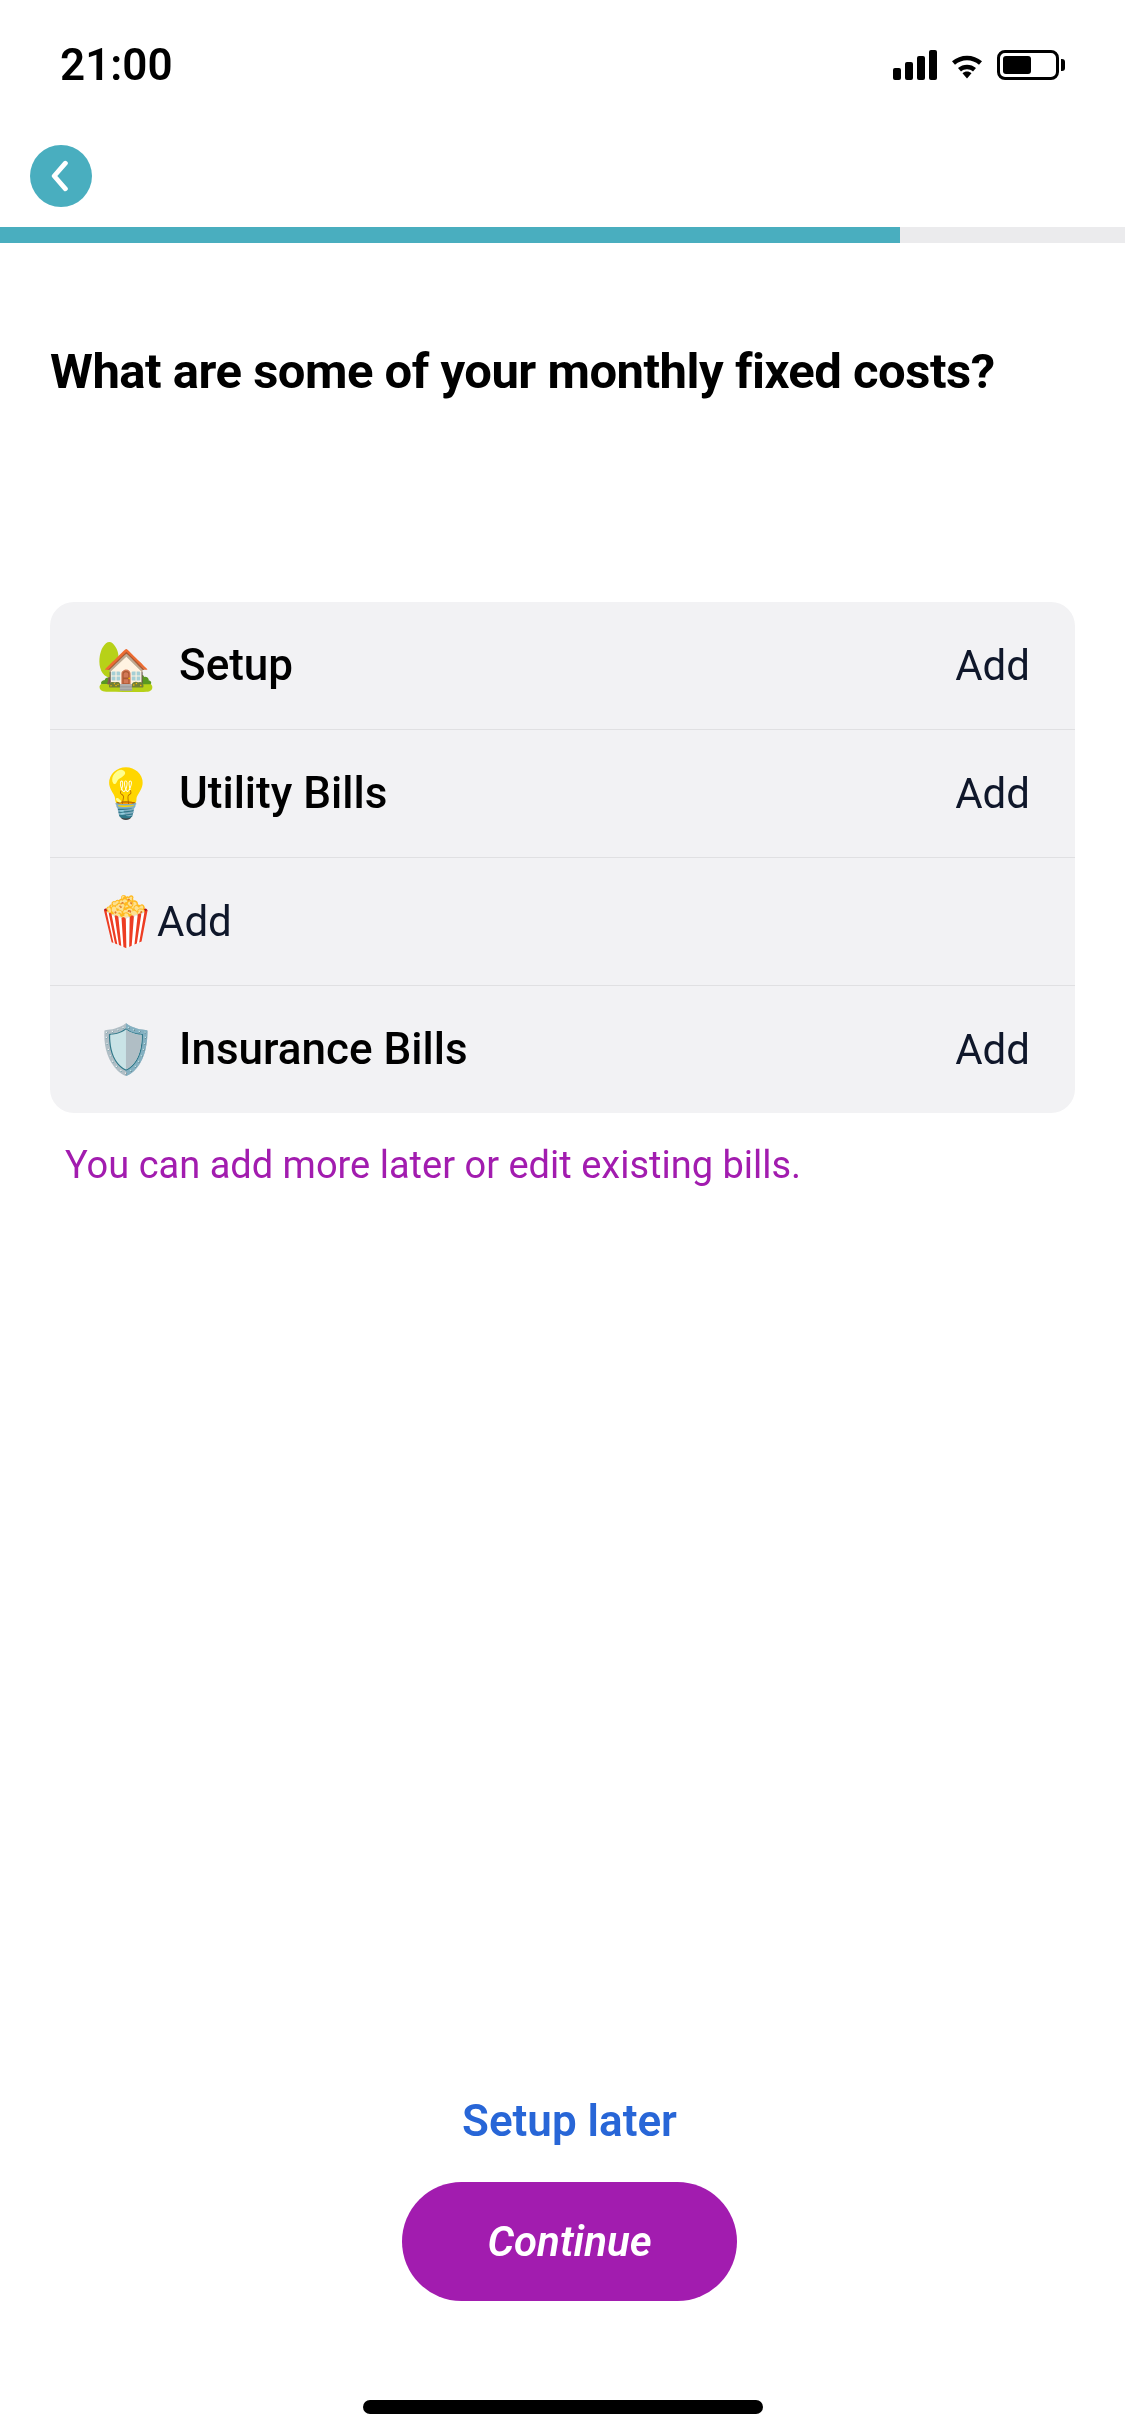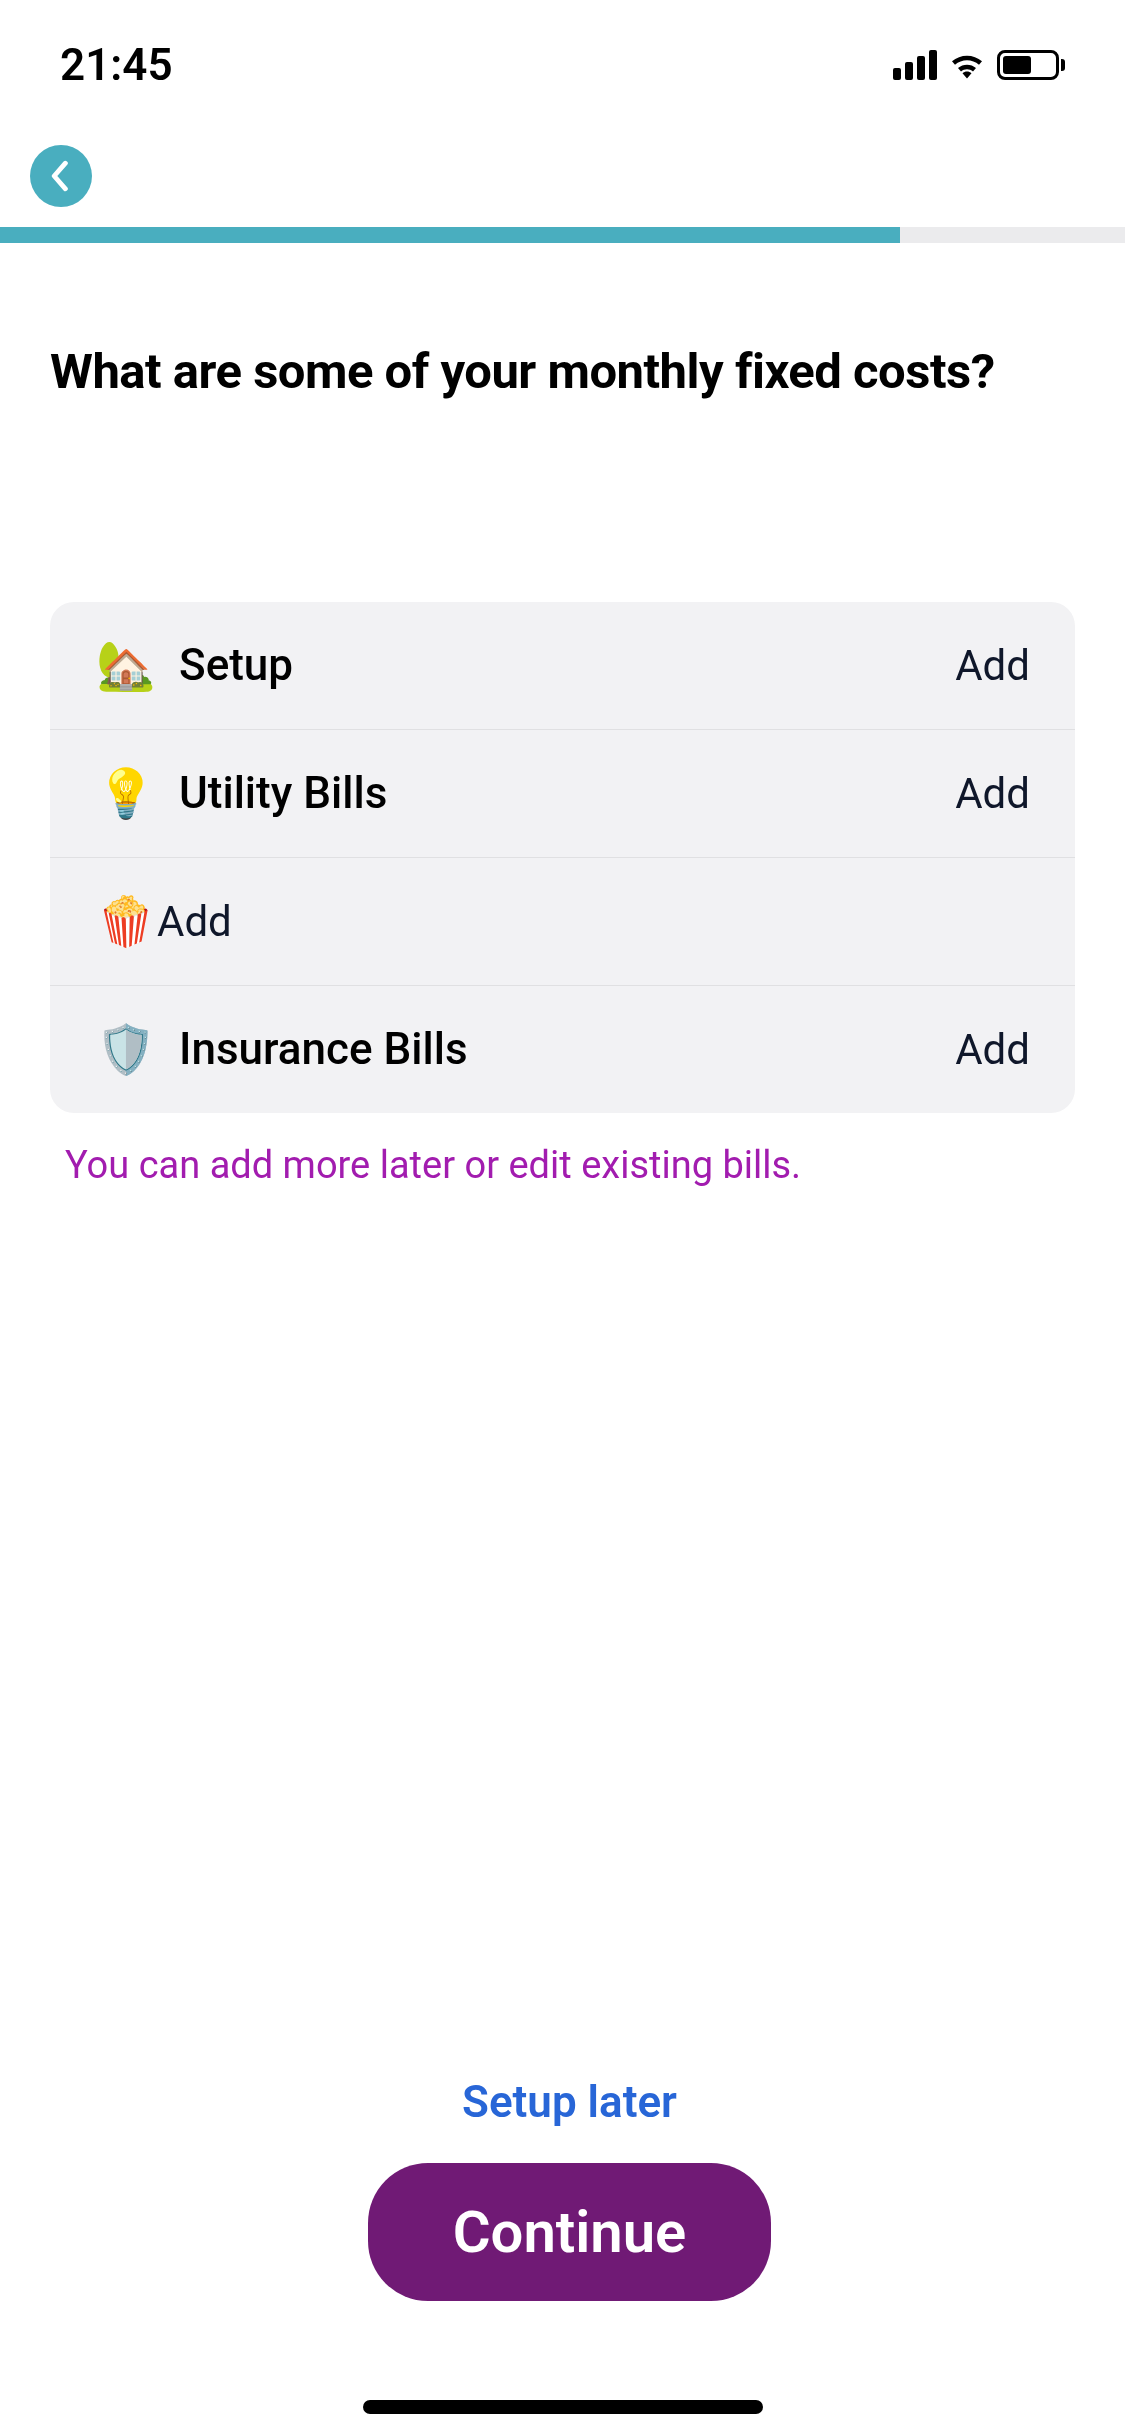--- a/index.html
+++ b/index.html
@@ -158,44 +158,45 @@
       gap: 35px;
       padding-left: 14px;
     }
     .setup-later {
       font-size: 44px;
       font-weight: 600;
       color: #2866d7;
       cursor: pointer;
     }
     .continue-button {
-      background: #701a75;
+      background: #a21caf;
       color: #fff;
-      font-size: 58px;
+      font-size: 42px;
       font-weight: 600;
       padding: 35px 85px;
       border-radius: 60px;
       cursor: pointer;
+      font-style: italic;
     }
     .home-indicator {
       position: absolute;
       bottom: 22px;
       left: 50%;
       transform: translateX(-50%);
       width: 400px;
       height: 14px;
       background: #000;
       border-radius: 10px;
     }
   </style>
 </head>
 <body>
 
 <div class="status-bar">
-  <div class="status-time">21:45</div>
+  <div class="status-time">21:00</div>
   <div class="status-right">
     <div class="signal-bars">
       <span></span>
         <span></span>
         <span></span>
         <span></span>
     </div>
     <svg class="wifi-icon" viewBox="0 0 24 18" fill="#000">
       <path d="M12 18l-3-3.5c1.7-1.5 4.3-1.5 6 0L12 18zm-6-7c3.3-3 8.7-3 12 0l-2 2.3c-2.2-2-5.8-2-8 0L6 11zm-4-4.5c5.5-5 14.5-5 20 0L20 8.8c-4.4-4-11.6-4-16 0L2 6.5z"></path>
     </svg>

